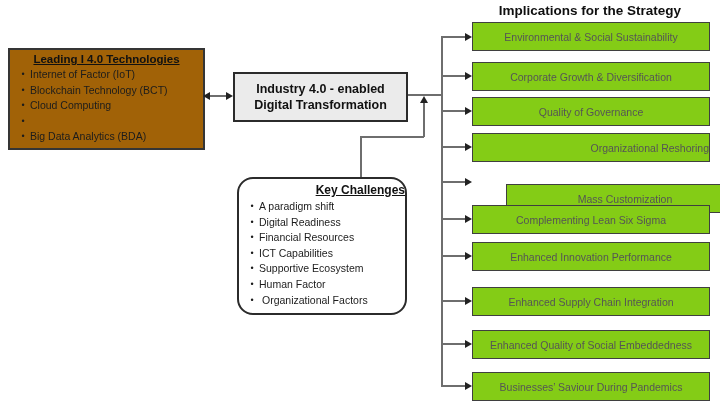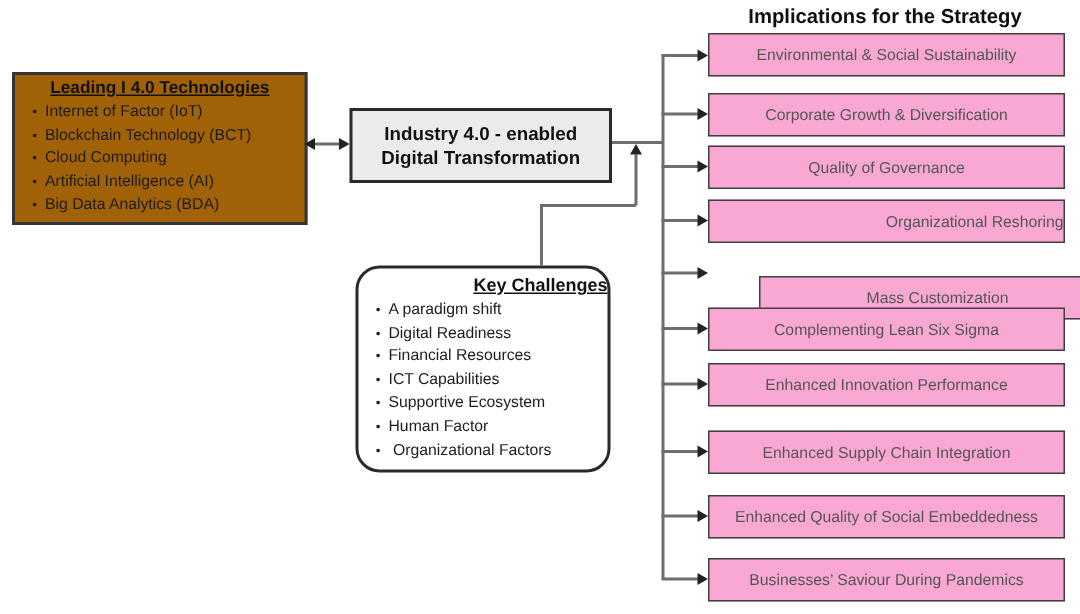--- a/index.html
+++ b/index.html
@@ -22,21 +22,21 @@
   .kc-box{
     position:absolute;left:237px;top:177px;width:170px;height:138px;
     border:2px solid #2b2b2b;border-radius:16px;background:#fff;box-sizing:border-box;
   }
   .impl-title{
     position:absolute;left:468px;top:3px;width:244px;text-align:center;
     font-weight:bold;font-size:13.5px;color:#0f0f0f;
   }
   .impl-box{
     position:absolute;left:472px;width:238px;height:29px;
-    border:1.5px solid #3f3f3f;background:#f9a8d4;box-sizing:border-box;
+    border:1.5px solid #3f3f3f;background:#84cc16;box-sizing:border-box;
     display:flex;align-items:center;justify-content:center;
     font-size:10.5px;color:#555555;text-align:center;
   }
   .hline,.vline{position:absolute;background:#6e6e6e;}
   .hline{height:1.5px;}
   .vline{width:1.5px;}
   .arr{position:absolute;width:0;height:0;}
   .arr-right{border-top:4px solid transparent;border-bottom:4px solid transparent;border-left:7px solid #222;}
   .arr-left{border-top:4px solid transparent;border-bottom:4px solid transparent;border-right:7px solid #222;}
   .arr-up{border-left:4px solid transparent;border-right:4px solid transparent;border-bottom:7px solid #222;}
@@ -56,21 +56,20 @@
       <div class="brow">
           <span class="bullet">•</span>
           <span class="btxt">Blockchain Technology (BCT)</span>
         </div>
       <div class="brow">
           <span class="bullet">•</span>
           <span class="btxt">Cloud Computing</span>
         </div>
       <div class="brow">
           <span class="bullet">•</span>
-          <span class="btxt">Artificial Intelligence (AI)</span>
         </div>
       <div class="brow">
           <span class="bullet">•</span>
           <span class="btxt">Big Data Analytics (BDA)</span>
         </div>
     </div>
   </div>
 
   <div class="hline" style="left:209px;top:95px;width:19px;"></div>
   <div class="arr arr-left" style="left:203px;top:91.5px;"></div>

